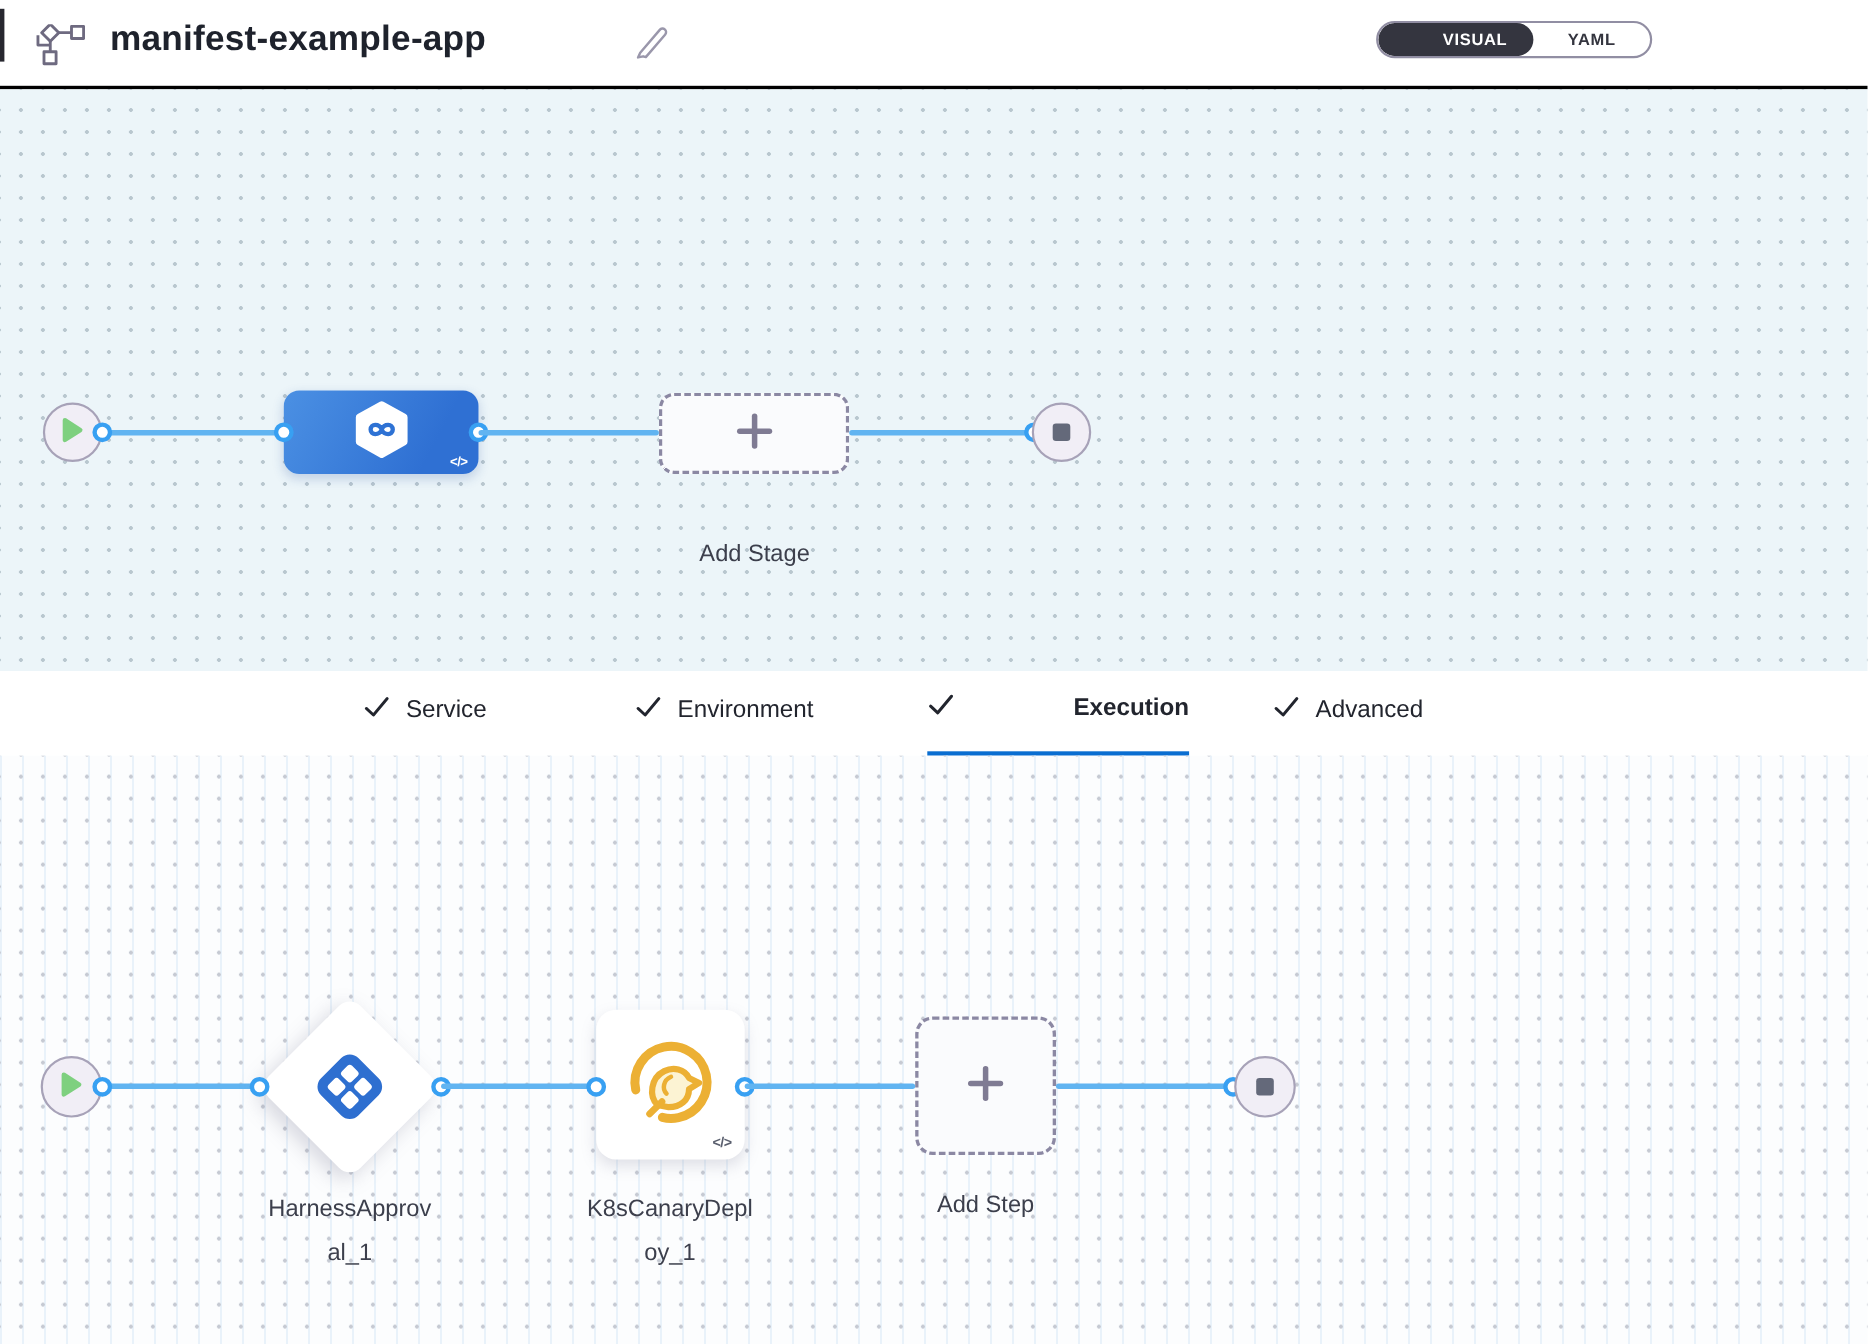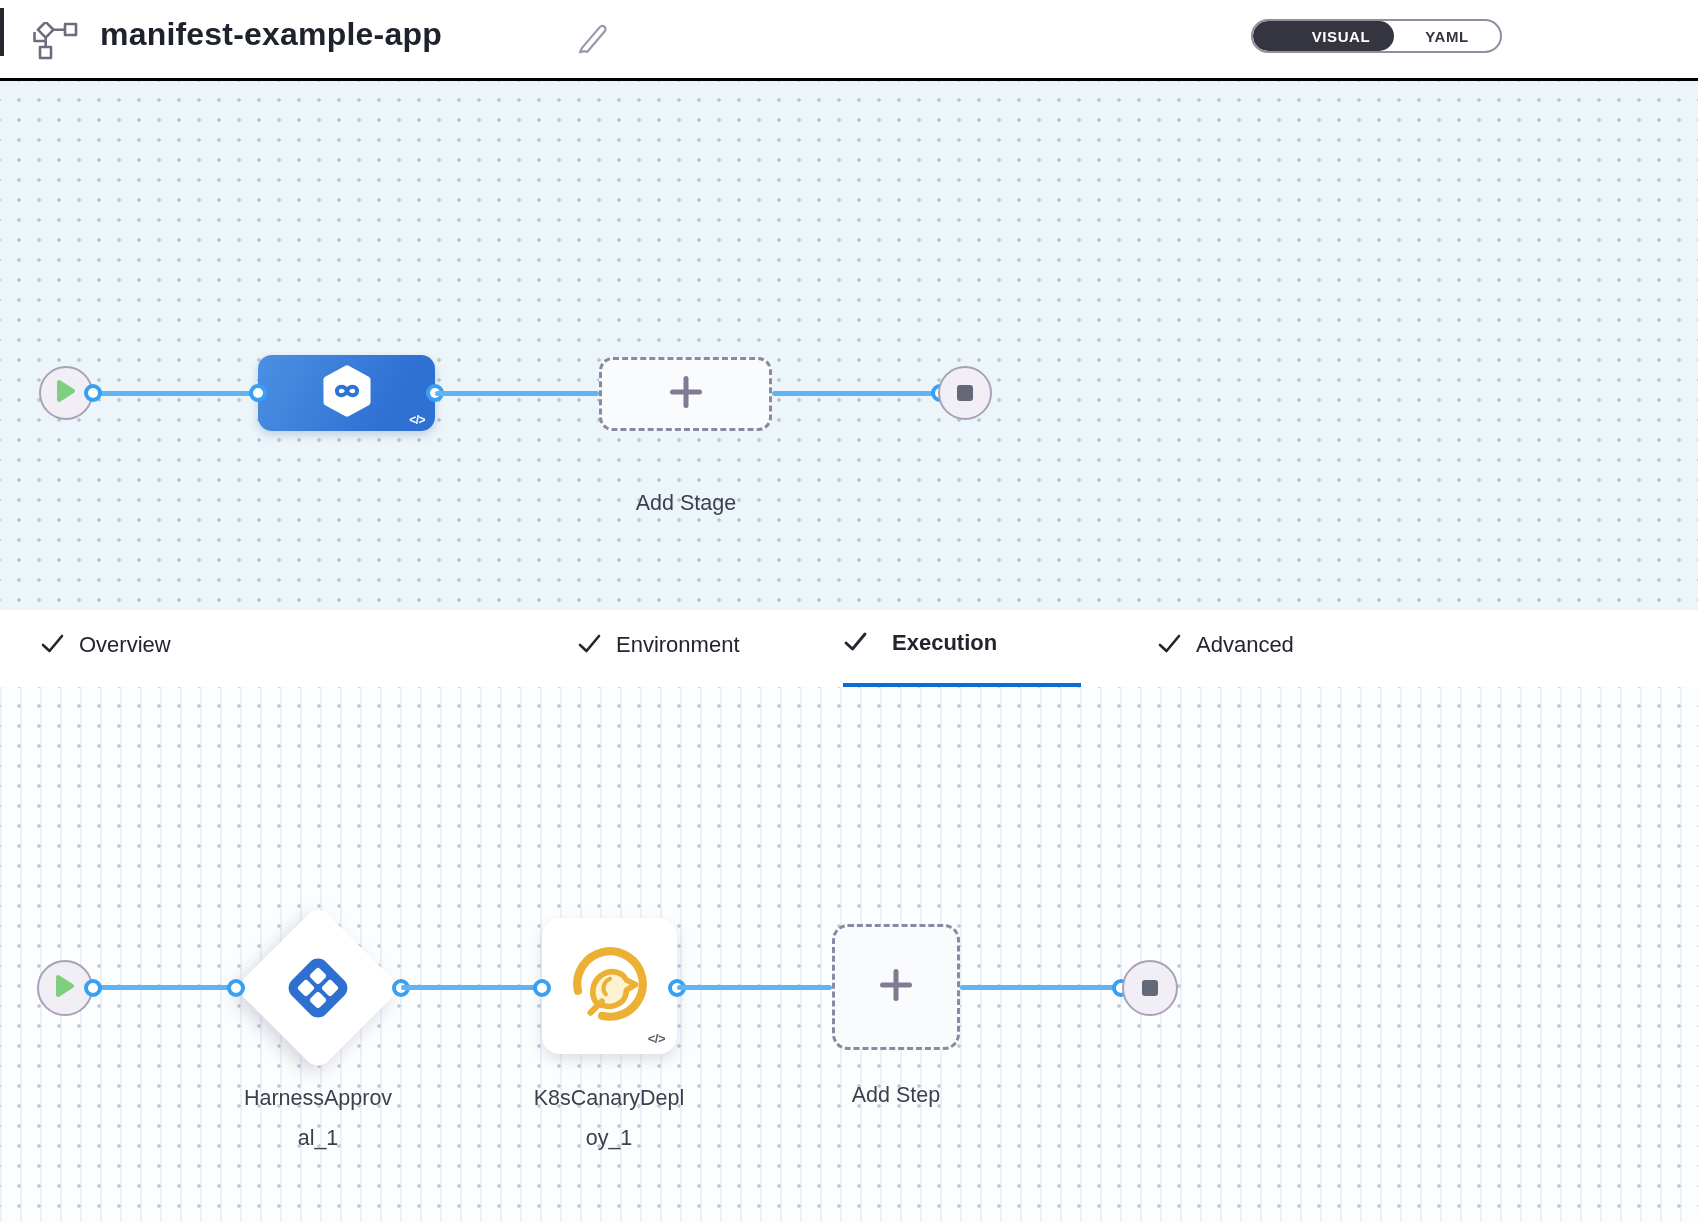--- a/index.html
+++ b/index.html
@@ -40,21 +40,21 @@
   
   .stage-node { position:absolute; left:258px; top:274px; width:177px; height:76px; border-radius:14px;
     background:linear-gradient(118deg,#4b90e3 0%, #2f70d3 75%); box-shadow:0 4px 10px rgba(40,80,160,.22); cursor:pointer; }
   .stage-node .code-badge { right:10px; bottom:4px; color:#fff; }
   .stage-hex { position:absolute; left:50%; top:50%; transform:translate(-50%,-50%); }
 
   
   .tabbar { position:absolute; left:0; top:610px; width:1698px; height:77px; background:#fff; }
   .tab { position:absolute; top:0; height:77px; display:flex; align-items:center; gap:14px; padding-bottom:7px; cursor:pointer; }
   .tab-label { font-size:22px; color:#22252e; }
-  .tab.active { justify-content:flex-start; border-bottom:4px solid #0a6ed1;gap:24px; }
+  .tab.active { justify-content:space-between; border-bottom:4px solid #0a6ed1;gap:24px; }
   .tab.active .tab-label { font-weight:700; }
 
   
   .diamond-node { position:absolute; left:259px; top:242px; width:118px; height:118px; background:#fff; border-radius:14px;
     transform:rotate(45deg); box-shadow:0 8px 18px rgba(120,120,145,.28); cursor:pointer; }
   .diamond-icon { position:absolute; left:286px; top:269px; }
   .step-node { position:absolute; left:542px; top:231px; width:135px; height:136px; background:#fff; border-radius:18px;
     box-shadow:0 6px 14px rgba(120,120,145,.22); display:flex; align-items:center; justify-content:center; cursor:pointer; }
   .step-node .code-badge { right:12px; bottom:8px; color:#5a5f6e; font-size:13px; }
 </style>
@@ -130,27 +130,27 @@
 
     <div class="terminal" style="left:938px; top:285px; width:54px; height:54px;">
       <span class="stop-square"></span>
     </div>
 
     <div class="node-label" style="left:576px; top:402px; width:220px;">Add Stage</div>
   </div>
 
   <div class="tabbar">
 
-    <div class="tab" style="left:40px;">
+
+    <div class="tab" style="left:330px;">
       <span><svg width="25" height="25" viewBox="0 0 25 25" fill="none" stroke="#22252e" stroke-width="2.6" stroke-linecap="round" stroke-linejoin="round">
             <polyline points="3,14 9.5,20 22,5"></polyline>
           </svg></span>
-      <span class="tab-label">Overview</span>
-    </div>
-
+      <span class="tab-label">Service</span>
+    </div>
 
     <div class="tab" style="left:577px;">
       <span><svg width="25" height="25" viewBox="0 0 25 25" fill="none" stroke="#22252e" stroke-width="2.6" stroke-linecap="round" stroke-linejoin="round">
             <polyline points="3,14 9.5,20 22,5"></polyline>
           </svg></span>
       <span class="tab-label">Environment</span>
     </div>
 
     <div class="tab active" style="left:843px; width:238px;">
       <span><svg width="25" height="25" viewBox="0 0 25 25" fill="none" stroke="#22252e" stroke-width="2.8" stroke-linecap="round" stroke-linejoin="round">

